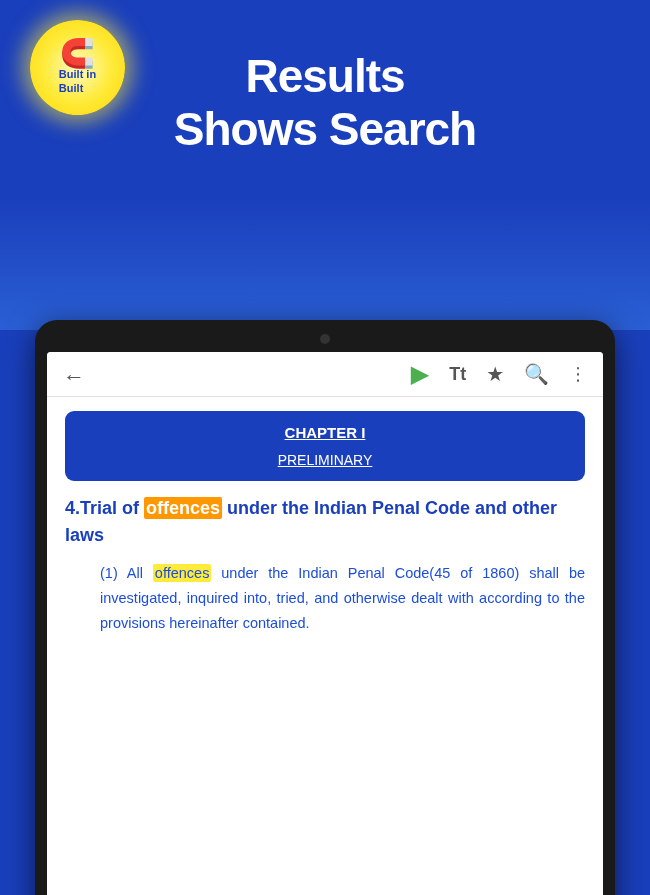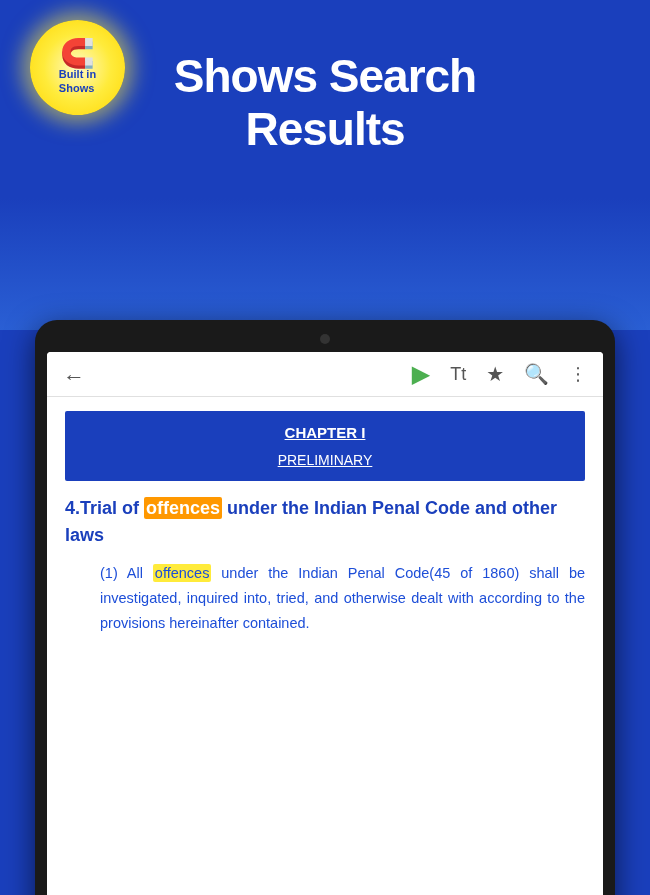--- a/index.html
+++ b/index.html
@@ -102,21 +102,21 @@
     }
 
     .toolbar-icon {
       font-size: 20px;
       cursor: pointer;
       color: #555;
     }
 
     .toolbar-icon.back { color: #555; font-size: 22px; }
     .toolbar-icon.play { color: #4CAF50; font-size: 24px; }
-    .toolbar-icon.font { color: #555; font-size: 18px; font-weight: normal; }
+    .toolbar-icon.font { color: #555; font-size: 18px; font-weight: bold; }
     .toolbar-icon.star { color: #555; font-size: 20px; }
     .toolbar-icon.search { color: #4CAF50; font-size: 20px; }
     .toolbar-icon.more { color: #555; font-size: 18px; }
 
     .toolbar-spacer { flex: 1; }
 
     
     .book-content {
       padding: 14px 18px 14px 18px;
       font-size: 14.5px;
@@ -126,21 +126,21 @@
       overflow: hidden;
     }
 
     .chapter-header {
       background: #1a3fbc;
       color: white;
       text-align: center;
       padding: 10px 24px;
       font-weight: bold;
       font-size: 15px;
-      border-radius: 2px;
+      border-radius: 9px;
       margin-bottom: 14px;
     }
 
     .chapter-header .chapter-title {
       font-size: 15px;
       font-weight: bold;
       text-decoration: underline;
       margin-bottom: 4px;
     }
 
@@ -181,27 +181,27 @@
     }
   </style>
 </head>
 <body>
 
 <div class="top-section">
   <div class="audio-badge">
     <span class="magnet-icon">🧲</span>
     <span class="badge-text">
       <span>Built in</span><br>
-      <span>Shows</span>
+      <span>Built</span>
     </span>
   </div>
 
   <div class="main-title">
+    <div>Results</div>
     <div>Shows Search</div>
-    <div>Results</div>
   </div>
 </div>
 
 <div class="tablet-container">
   <div class="tablet-outer">
     <div class="tablet-camera"></div>
     <div class="tablet-screen">
 
       <div class="app-toolbar">
         <span class="toolbar-icon back">←</span>

